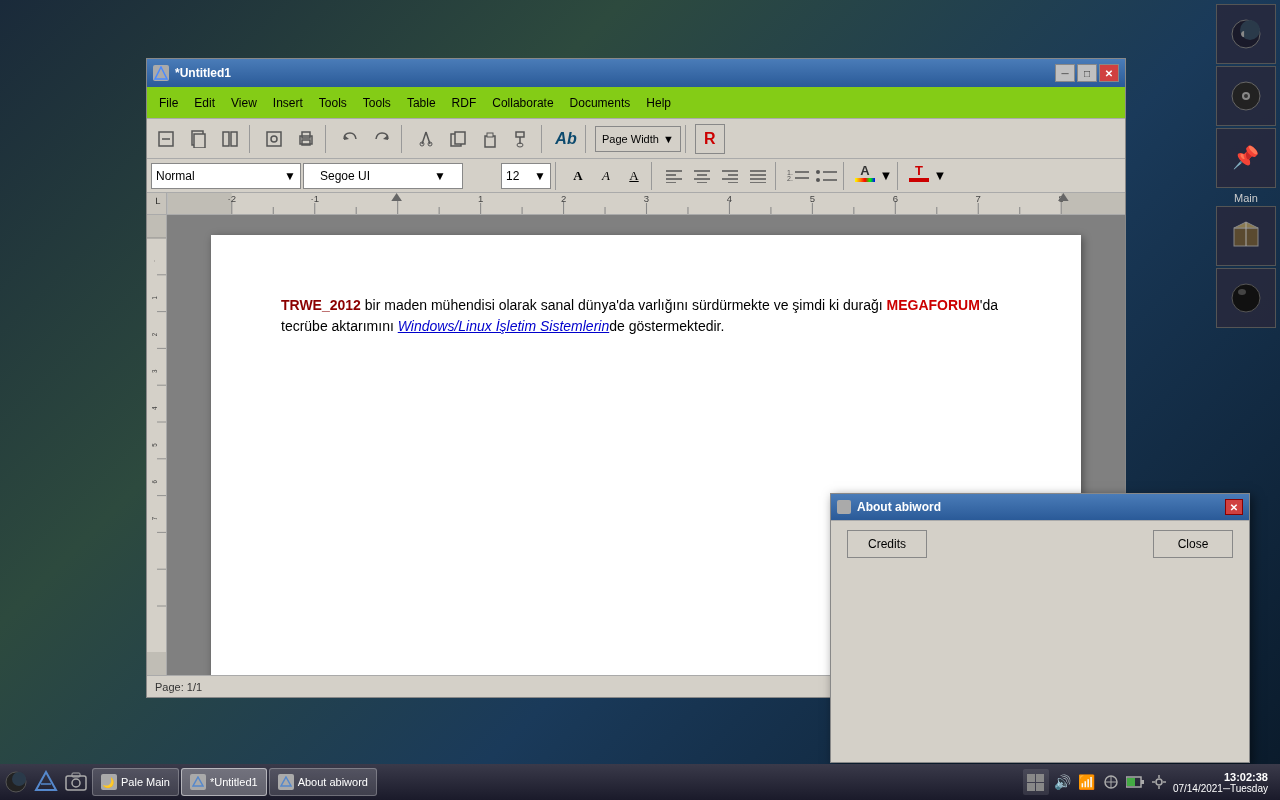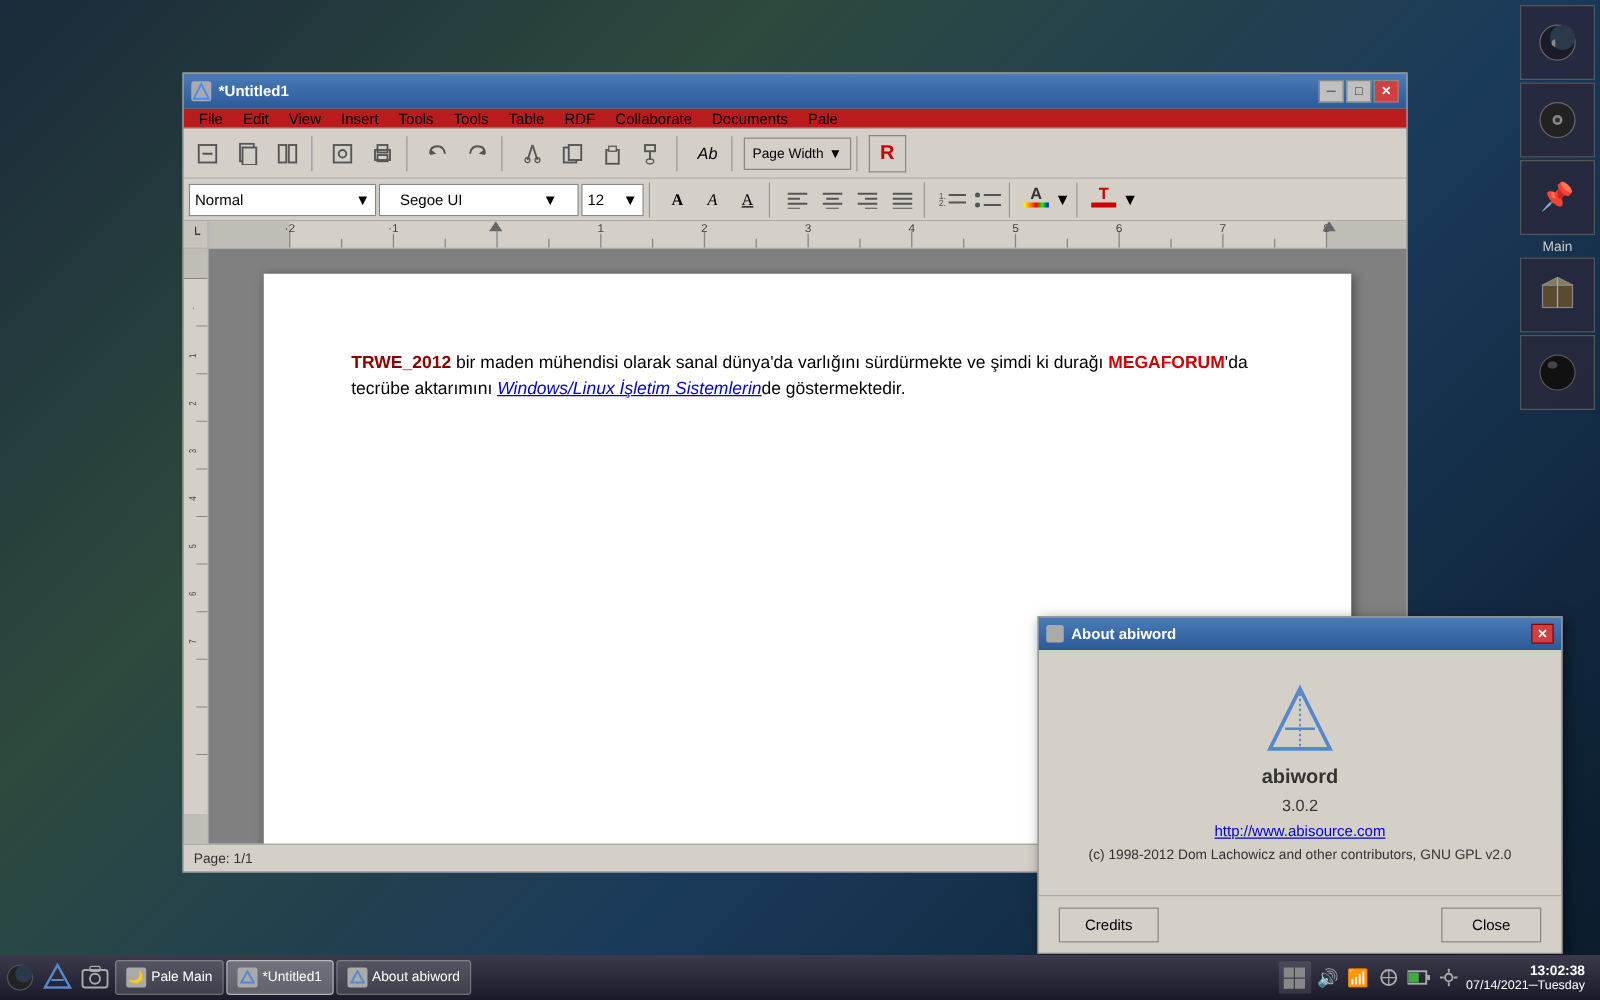--- a/index.html
+++ b/index.html
@@ -108,22 +108,22 @@
       align-items: center;
       justify-content: center;
       font-size: 10px;
       color: #333;
     }
 
     .title-btn.close { background: #d04040; color: white; }
 
     
     .menu-bar {
-      height: 16px;
-      background: #b91c1c;
+      height: 32px;
+      background: #84cc16;
       display: flex;
       align-items: flex-start;
       padding: 0 4px;
       border-bottom: 1px solid #aaa;
       font-size: 12px;
       color: #000;
     }
 
     .menu-item {
       padding: 2px 8px;
@@ -217,20 +217,21 @@
       width: 50px;
       height: 26px;
       background: white;
       border: 1px solid #888;
       padding: 0 4px;
       font-size: 12px;
       display: flex;
       align-items: center;
       justify-content: space-between;
       cursor: pointer;
+      margin-left: 36px;
     }
 
     .fmt-btn {
       width: 26px;
       height: 26px;
       background: #d4d0c8;
       border: 1px solid transparent;
       display: flex;
       align-items: center;
       justify-content: center;
@@ -664,21 +665,21 @@
     <div class="menu-item">File</div>
     <div class="menu-item">Edit</div>
     <div class="menu-item">View</div>
     <div class="menu-item">Insert</div>
     <div class="menu-item">Tools</div>
     <div class="menu-item">Tools</div>
     <div class="menu-item">Table</div>
     <div class="menu-item">RDF</div>
     <div class="menu-item">Collaborate</div>
     <div class="menu-item">Documents</div>
-    <div class="menu-item">Pale</div>
+    <div class="menu-item">Help</div>
   </div>
 
   <div class="toolbar">
     <div class="tool-btn" title="Move">
       <svg width="18" height="18" viewBox="0 0 18 18">
           <rect x="2" y="2" width="14" height="14" fill="none" stroke="#555" stroke-width="1.5"></rect>
           <line x1="5" y1="9" x2="13" y2="9" stroke="#555" stroke-width="1.5"></line>
         </svg>
     </div>
     <div class="tool-btn">
@@ -742,21 +743,21 @@
         </svg>
     </div>
     <div class="tool-btn">
       <svg width="18" height="18" viewBox="0 0 18 18">
           <rect x="3" y="2" width="8" height="5" fill="none" stroke="#555" stroke-width="1.5"></rect>
           <line x1="7" y1="7" x2="7" y2="14" stroke="#555" stroke-width="1.5"></line>
           <ellipse cx="7" cy="15" rx="3" ry="2" fill="none" stroke="#555" stroke-width="1"></ellipse>
         </svg>
     </div>
     <div class="tool-separator"></div>
-    <div class="tool-btn" style="font-size:13px; color:#000000; font-style:italic; font-weight:normal;">Ab</div>
+    <div class="tool-btn" style="font-size:16px; color:#0c4a6e; font-style:italic; font-weight:bold;">Ab</div>
     <div class="tool-separator"></div>
     <div class="page-width-btn">
       <span>Page Width</span>
       <span>▼</span>
     </div>
     <div class="tool-separator"></div>
     <div class="r-btn">R</div>
   </div>
 
   <div class="format-toolbar">
@@ -947,32 +948,20 @@
 </div>
 
 <div class="about-dialog">
 
   <div class="about-titlebar">
     <div class="about-titlebar-icon"></div>
     <span>About abiword</span>
     <div class="about-close-btn">✕</div>
   </div>
 
-  <div class="about-content">
-
-    <svg class="abiword-logo" viewBox="0 0 60 60">
-      <polygon points="30,4 54,52 6,52" fill="none" stroke="#5588cc" stroke-width="3"></polygon>
-      <line x1="18" y1="36" x2="42" y2="36" stroke="#5588cc" stroke-width="2"></line>
-      <line x1="30" y1="4" x2="30" y2="52" stroke="#5588cc" stroke-width="1.5" stroke-dasharray="2,2"></line>
-    </svg>
-    <div class="about-name">abiword</div>
-    <div class="about-version">3.0.2</div>
-    <div class="about-url">http://www.abisource.com</div>
-    <div class="about-copyright">(c) 1998-2012 Dom Lachowicz and other contributors, GNU GPL v2.0</div>
-  </div>
 
   <div class="about-buttons">
     <div class="about-btn">Credits</div>
     <div class="about-btn">Close</div>
   </div>
 </div>
 
 <div class="taskbar">
 
   <div class="app-icon">

